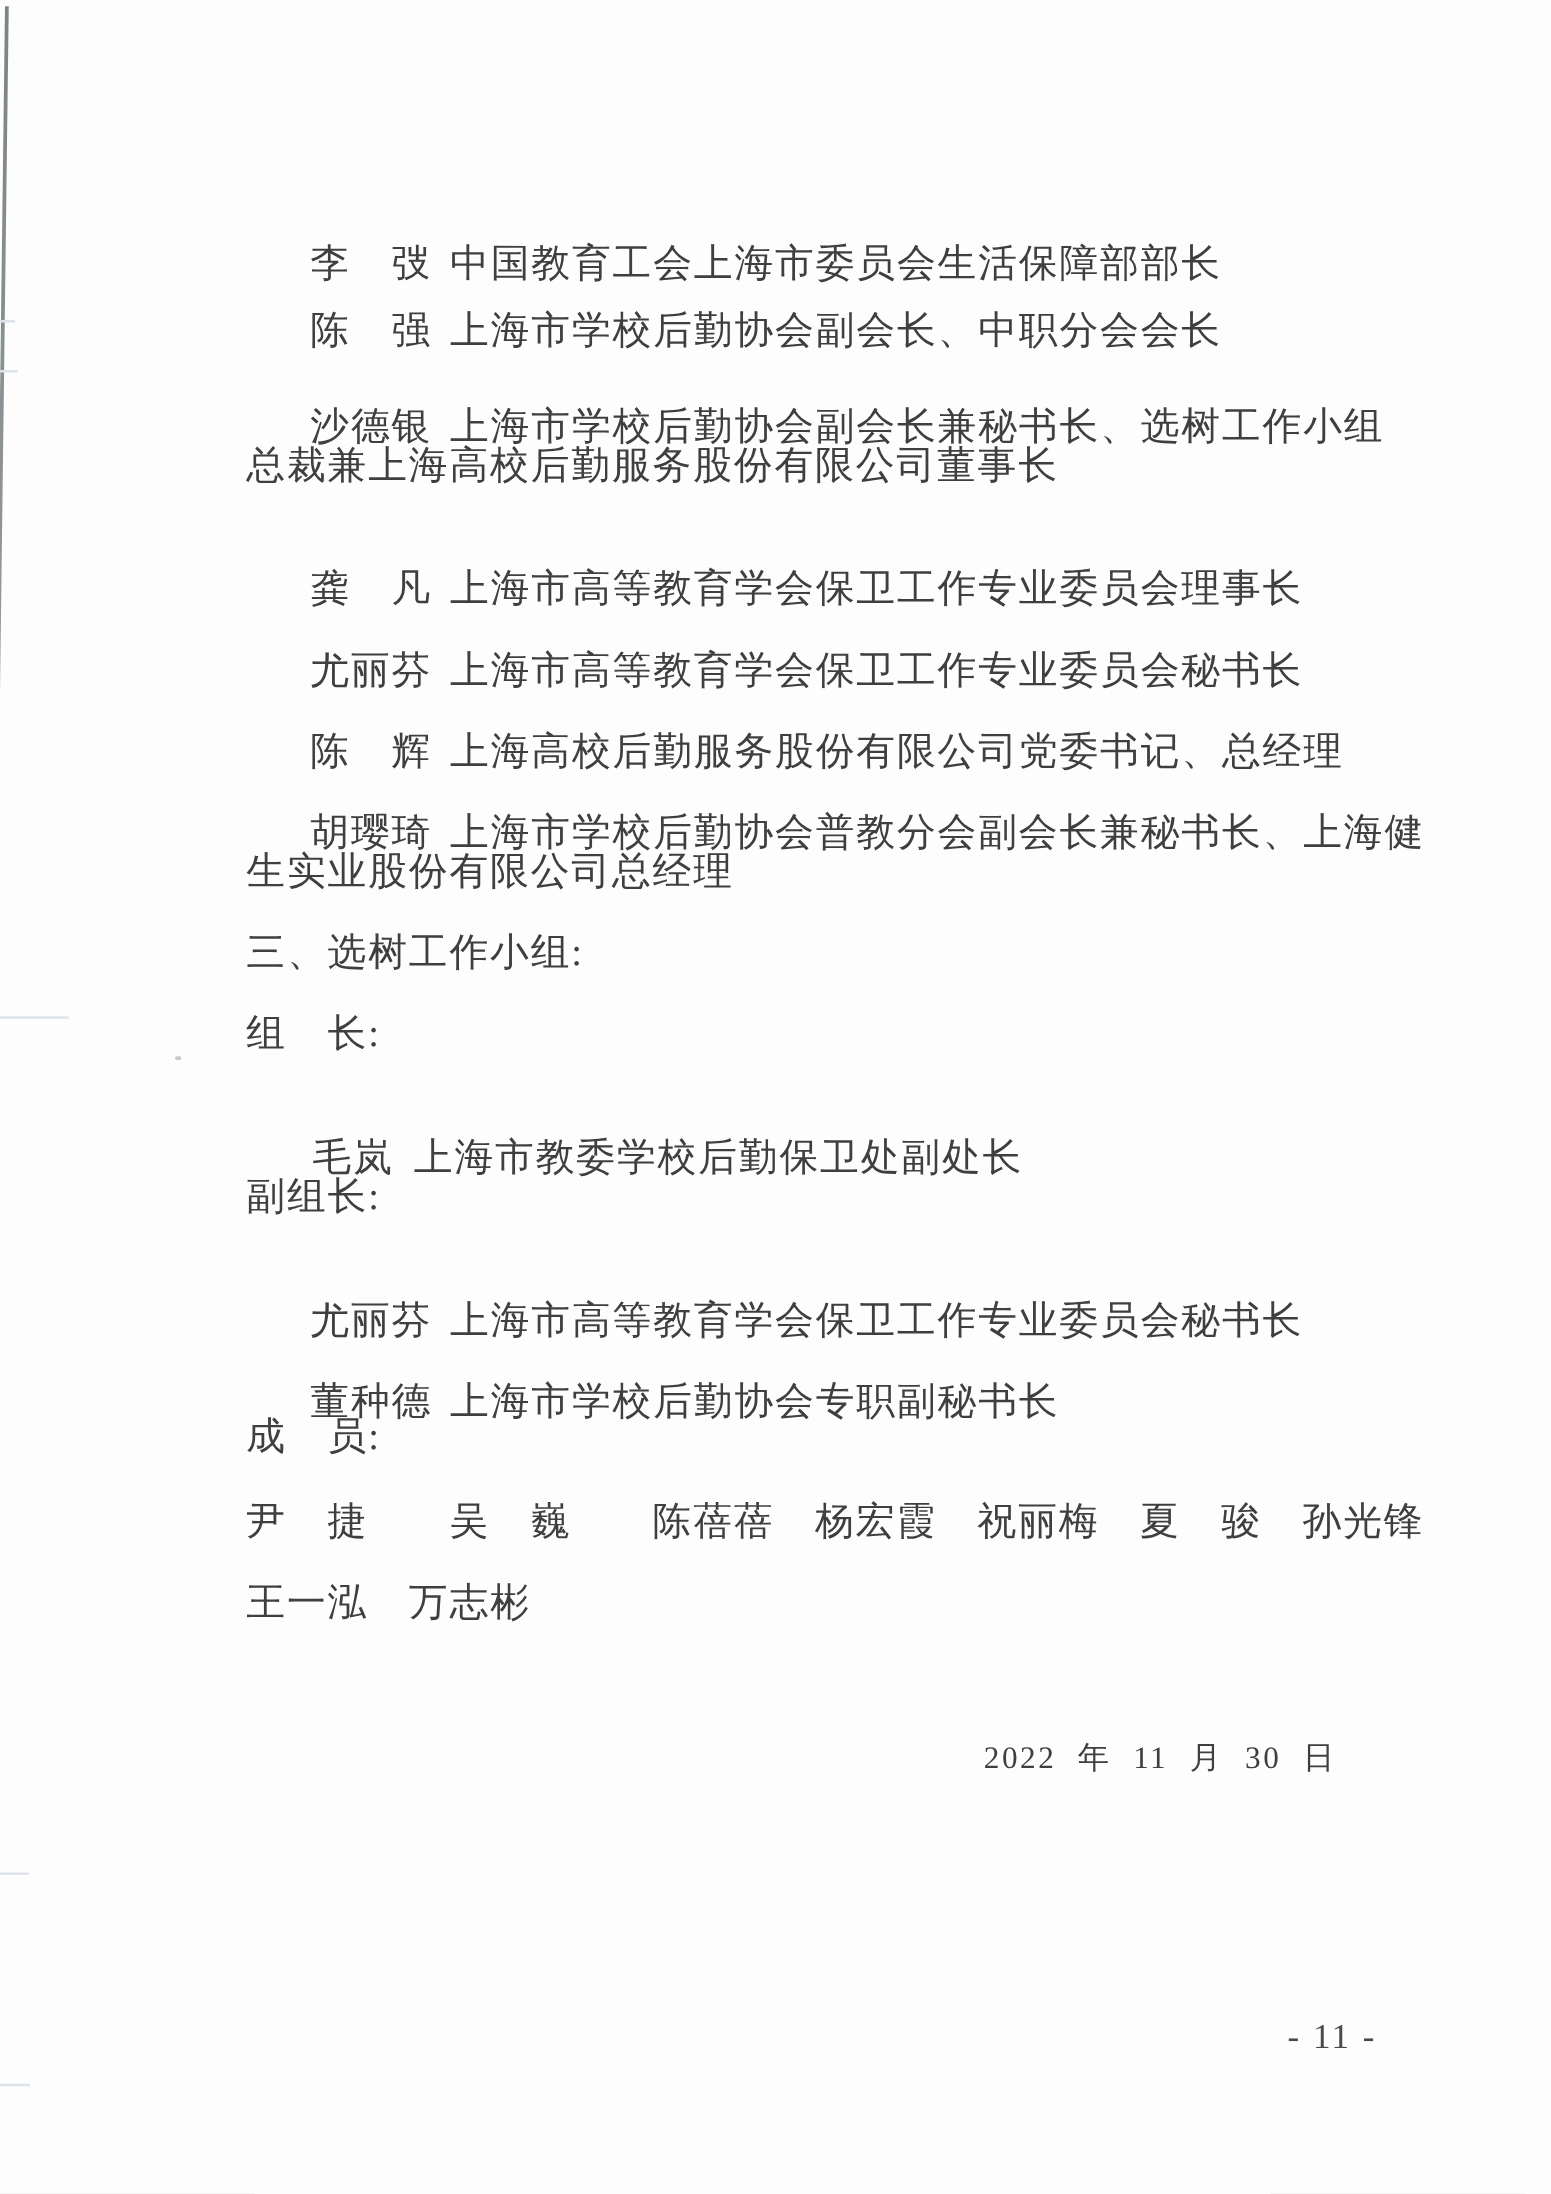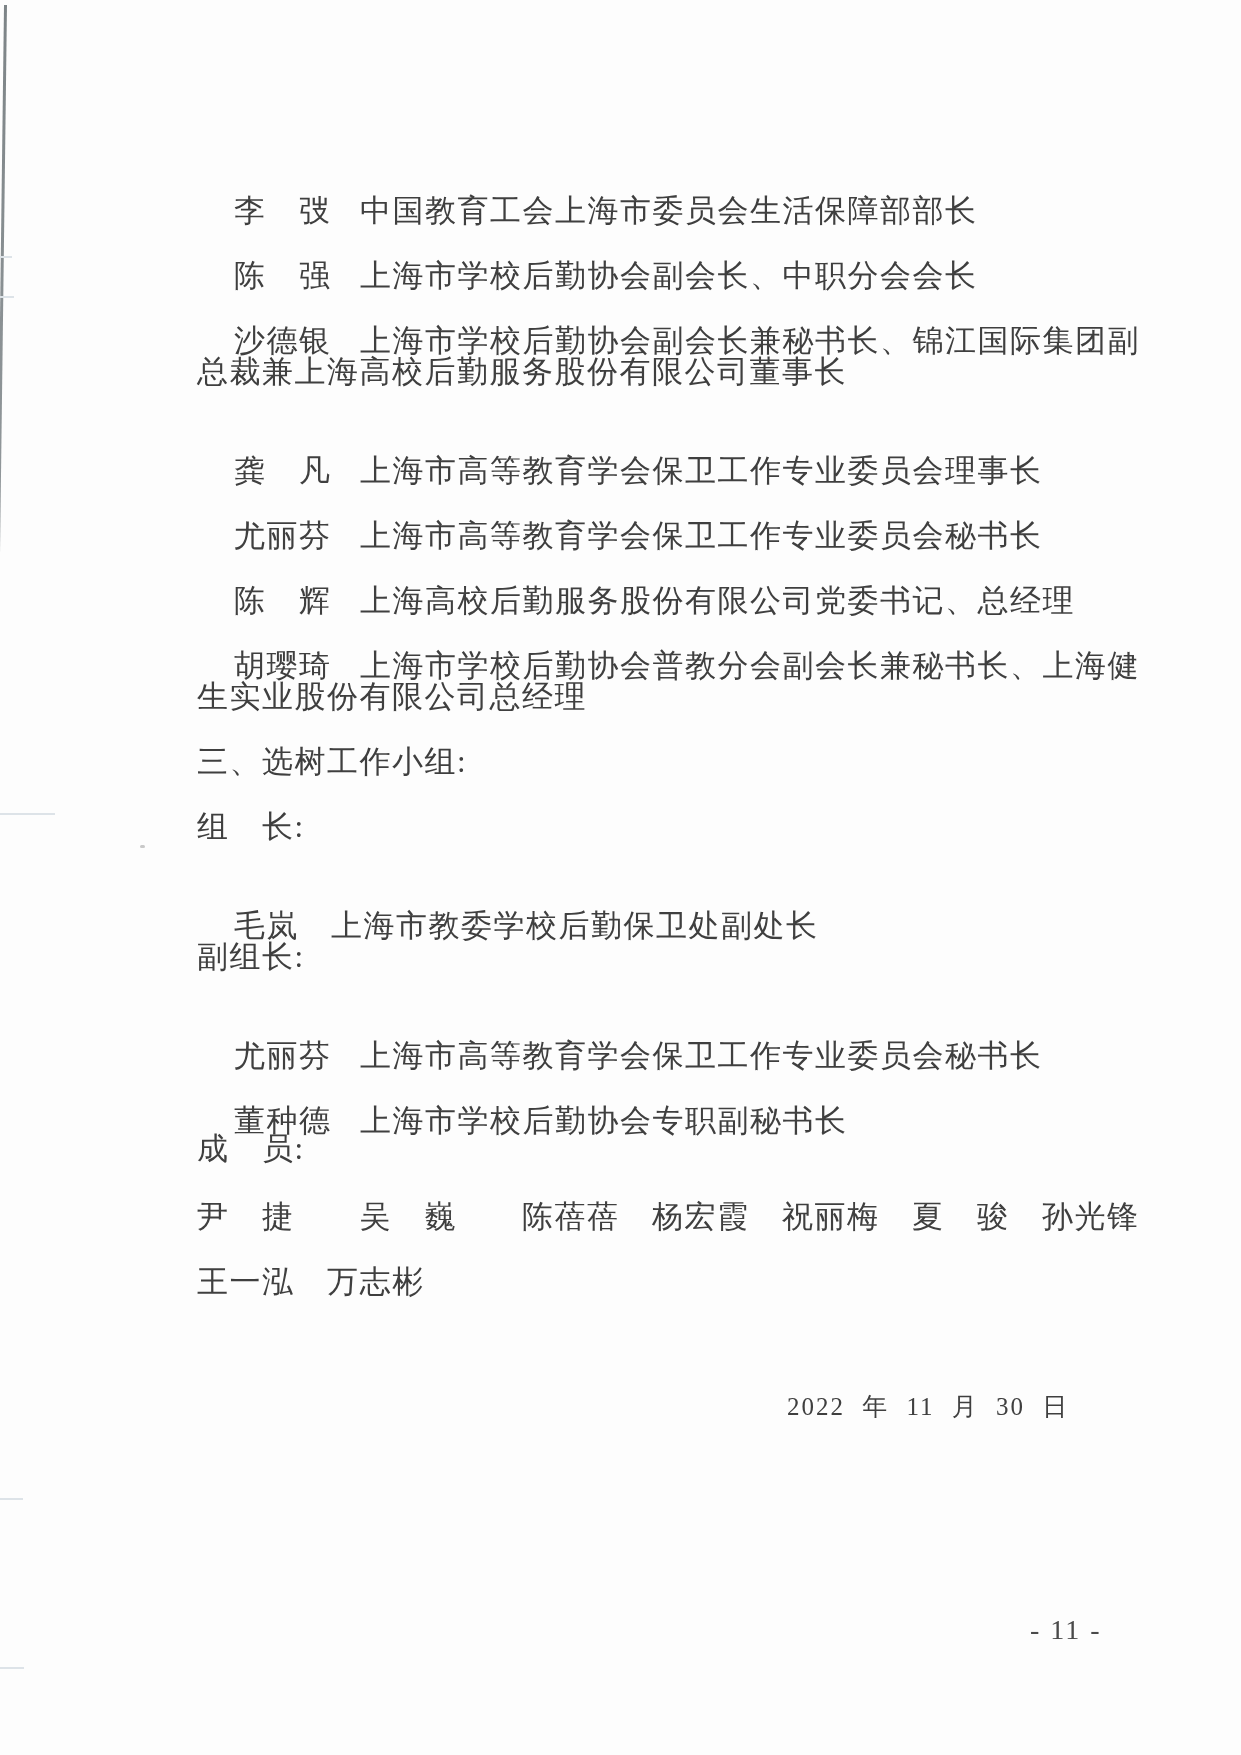--- a/index.html
+++ b/index.html
@@ -4,20 +4,21 @@
 <style>
   html,body{margin:0;padding:0;background:#e8e8e8;}
   #page{
     position:relative;
     width:1241px;height:1755px;
     margin:0 auto;
     background:#fdfdfd;
     overflow:hidden;
     font-family:"Liberation Serif","DejaVu Serif",serif;
     color:#3f3f3f;
+    text-align:center;
   }
   .line{
     position:absolute;
     left:197px;
     font-size:31px;
     line-height:34px;
     letter-spacing:1.5px;
     white-space:pre;
     color:#3f3f3f;
     font-weight:400;
@@ -68,25 +69,25 @@
   <div class="h-artifact" style="left:0;top:256px;width:12px;"></div>
   <div class="h-artifact" style="left:0;top:296px;width:14px;"></div>
   <div class="h-artifact" style="left:0;top:813px;width:55px;"></div>
   <div class="h-artifact" style="left:0;top:1498px;width:23px;"></div>
   <div class="h-artifact" style="left:0;top:1667px;width:24px;"></div>
   <div class="speck" style="left:140px;top:845px;"></div>
 
   <div class="line row" style="top:160px">
     <span class="name">李　弢</span><span class="title">中国教育工会上海市委员会生活保障部部长</span>
   </div>
-  <div class="line row" style="top:225px">
+  <div class="line row" style="top:213px">
     <span class="name">陈　强</span><span class="title">上海市学校后勤协会副会长、中职分会会长</span>
   </div>
   <div class="line row" style="top:290px">
-    <span class="name">沙德银</span><span class="title">上海市学校后勤协会副会长兼秘书长、锦江国际集团副</span>
+    <span class="name">沙德银</span><span class="title">上海市学校后勤协会副会长兼秘书长、选树工作小组</span>
   </div>
   <div class="line" style="top:355px">总裁兼上海高校后勤服务股份有限公司董事长</div>
   <div class="line row" style="top:420px">
     <span class="name">龚　凡</span><span class="title">上海市高等教育学会保卫工作专业委员会理事长</span>
   </div>
   <div class="line row" style="top:485px">
     <span class="name">尤丽芬</span><span class="title">上海市高等教育学会保卫工作专业委员会秘书长</span>
   </div>
   <div class="line row" style="top:615px">
     <span class="name">胡璎琦</span><span class="title">上海市学校后勤协会普教分会副会长兼秘书长、上海健</span>

